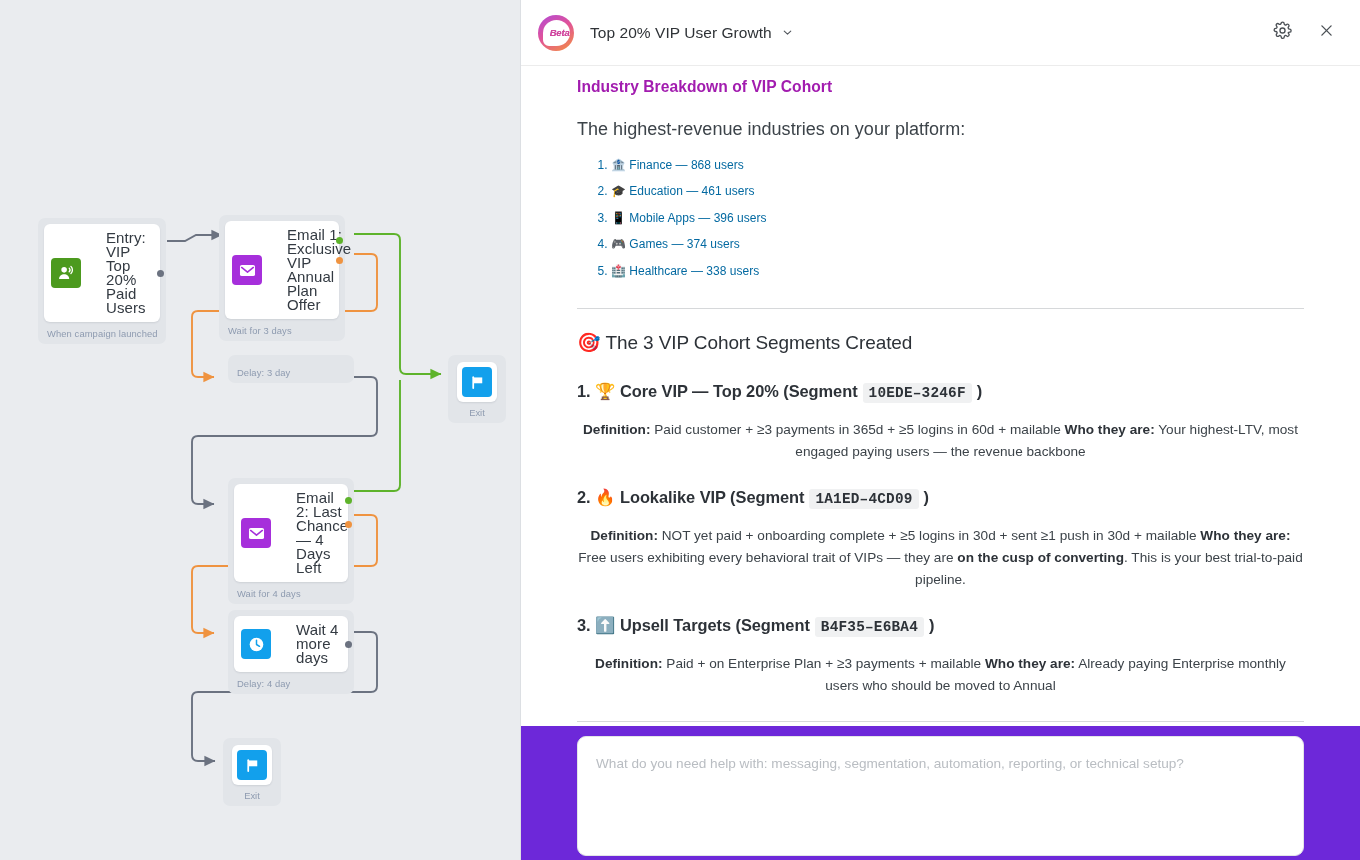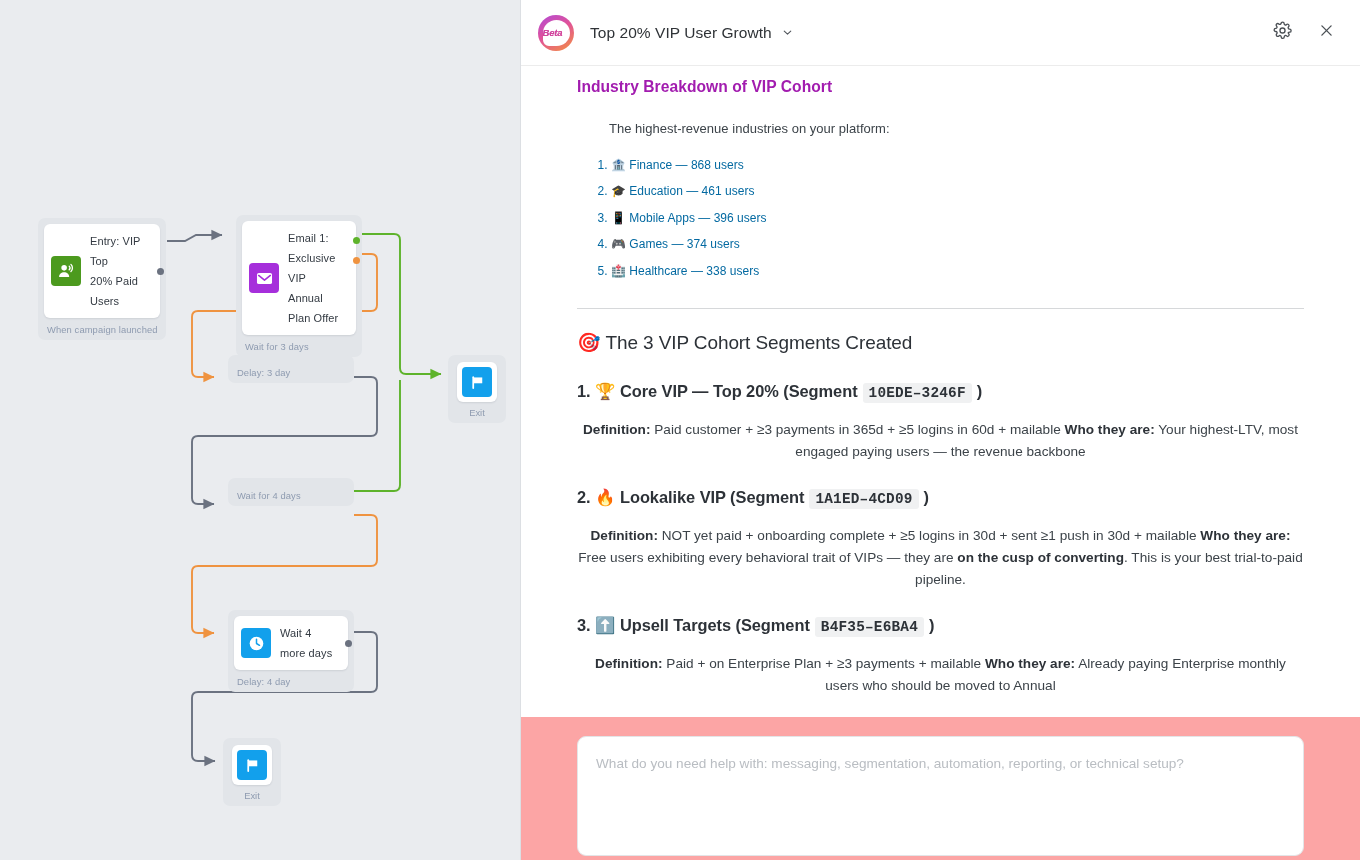--- a/index.html
+++ b/index.html
@@ -39,23 +39,23 @@
     width: 30px; height: 30px;
     border-radius: 4px;
     flex: 0 0 30px;
     display: flex; align-items: center; justify-content: center;
   }
   .node-icon.green  { background: #4c9a1e; }
   .node-icon.purple { background: #a62fdb; }
   .node-icon.blue   { background: #12a0ec; }
   .node-icon svg { display: block; }
   .node-title {
-    margin-left: 9px;
-    font-size: 11px;
-    line-height: 20px;
+    margin-left: 25px;
+    font-size: 15px;
+    line-height: 14px;
     color: #333a42;
     letter-spacing: .1px;
     white-space: pre-line;
   }
   .node-sub {
     font-size: 9.4px;
     color: #8e9bb0;
     padding: 6px 2px 1px 3px;
     letter-spacing: .1px;
   }
@@ -100,21 +100,21 @@
     width: 36px; height: 36px; border-radius: 50%;
     background: linear-gradient(150deg, #b14bd8 0%, #e0529a 45%, #f4913f 100%);
     display: flex; align-items: center; justify-content: center;
     flex: 0 0 36px;
     position: relative;
   }
   .logo-inner {
     width: 27px; height: 26px;
     background: #fff;
     border-radius: 50% 50% 50% 6px;
-    display: flex; align-items: center; justify-content: flex-start;
+    display: flex; align-items: center; justify-content: flex-end;
   }
   .logo-text {
     font-size: 9.5px; font-style: italic; font-weight: bold;
     background: linear-gradient(120deg,#b14bd8,#e0529a);
     -webkit-background-clip: text; background-clip: text;
     color: #d2479b;
     letter-spacing: -.2px;
   }
   .panel-title {
     margin-left: 16px;
@@ -131,22 +131,22 @@
   #panel-body {
     flex: 1 1 auto; overflow: hidden; position: relative;
     padding: 0 56px;
   }
   .doc { padding-top: 12px; }
   h3.doc-h {
     font-size: 15.6px; color: #a21caf; font-weight: bold;
     letter-spacing: .05px; margin-bottom: 22px;
   }
   p.doc-p {
-    font-size: 13px; color: #3c4349; line-height: 22px;
-    margin-bottom: 12px; letter-spacing: .02px; margin-left: 32px;
+    font-size: 18px; color: #3c4349; line-height: 22px;
+    margin-bottom: 12px; letter-spacing: .02px;
   }
   ol.doc-list {
     margin: 0 0 10px 0; padding-left: 34px;
     font-size: 12px; color: #0369a1;
   }
   ol.doc-list li { line-height: 26.4px; letter-spacing: .02px; }
   hr.doc-hr {
     border: none; border-top: 1px solid #d6d8da;
     margin: 24px 0 22px 0;
   }
@@ -167,21 +167,21 @@
     margin: 0 5px; letter-spacing: .2px;
   }
   p.seg-def {
     font-size: 13.6px; color: #3c4349; line-height: 22.3px;
     margin-bottom: 24px; letter-spacing: .02px; text-align: center;
   }
   p.seg-def b { color: #2d3238; }
   .emoji { font-family: "DejaVu Sans", sans-serif; }
 
   #composer-wrap {
-    flex: 0 0 auto; padding: 19px 56px 0 56px; background: #fca5a5;
+    flex: 0 0 auto; padding: 10px 56px 0 56px; background: #6d28d9;
   }
   #composer {
     width: 100%; height: 120px;
     border: 1px solid #e3e5e7; border-radius: 9px;
     background: #fff;
     padding: 16px 18px;
     font-family: "Liberation Sans", sans-serif;
     font-size: 13.6px; line-height: 21px; color: #3c4349;
     resize: none; outline: none;
   }
@@ -232,21 +232,21 @@
             <path d="M17.6 3a6.3 6.3 0 0 1 0 9" stroke="#fff" stroke-width="1.7" fill="none" stroke-linecap="round"></path>
           </svg>
         </div>
         <div class="node-title">Entry: VIP Top
 20% Paid Users</div>
         <div class="port gray" style="right:-3.5px; top:50%; margin-top:-3.5px;"></div>
       </div>
       <div class="node-sub">When campaign launched</div>
     </div>
 
-    <div class="node-group" style="left:236px; top:215px; width:126px;">
+    <div class="node-group" style="left:219px; top:215px; width:126px;">
       <div class="node-card">
         <div class="node-icon purple">
           <svg width="19" height="19" viewBox="0 0 24 24">
             <rect x="2.5" y="5" width="19" height="14" rx="2.4" fill="#fff"></rect>
             <path d="M4.6 8.2 L12 14 L19.4 8.2" stroke="#a62fdb" stroke-width="2" fill="none" stroke-linecap="round" stroke-linejoin="round"></path>
           </svg>
         </div>
         <div class="node-title">Email 1:
 Exclusive VIP
 Annual Plan Offer</div>
@@ -254,20 +254,33 @@
         <div class="port orange" style="right:-3.5px; top:36px;"></div>
       </div>
       <div class="node-sub">Wait for 3 days</div>
     </div>
 
     <div class="node-group" style="left:228px; top:355px; width:126px;">
       <div class="node-sub">Delay: 3 day</div>
     </div>
 
     <div class="node-group" style="left:228px; top:478px; width:126px;">
+      <div class="node-card">
+        <div class="node-icon purple">
+          <svg width="19" height="19" viewBox="0 0 24 24">
+            <rect x="2.5" y="5" width="19" height="14" rx="2.4" fill="#fff"></rect>
+            <path d="M4.6 8.2 L12 14 L19.4 8.2" stroke="#a62fdb" stroke-width="2" fill="none" stroke-linecap="round" stroke-linejoin="round"></path>
+          </svg>
+        </div>
+        <div class="node-title">Email 2: Last
+Chance — 4
+Days Left</div>
+        <div class="port green" style="right:-3.5px; top:13px;"></div>
+        <div class="port orange" style="right:-3.5px; top:37px;"></div>
+      </div>
       <div class="node-sub">Wait for 4 days</div>
     </div>
 
     <div class="node-group" style="left:228px; top:610px; width:126px;">
       <div class="node-card">
         <div class="node-icon blue">
           <svg width="19" height="19" viewBox="0 0 24 24">
             <circle cx="12" cy="12" r="8.6" fill="#fff"></circle>
             <path d="M12 6.6 V12 L15.8 14.3" stroke="#12a0ec" stroke-width="1.9" fill="none" stroke-linecap="round" stroke-linejoin="round"></path>
           </svg>

